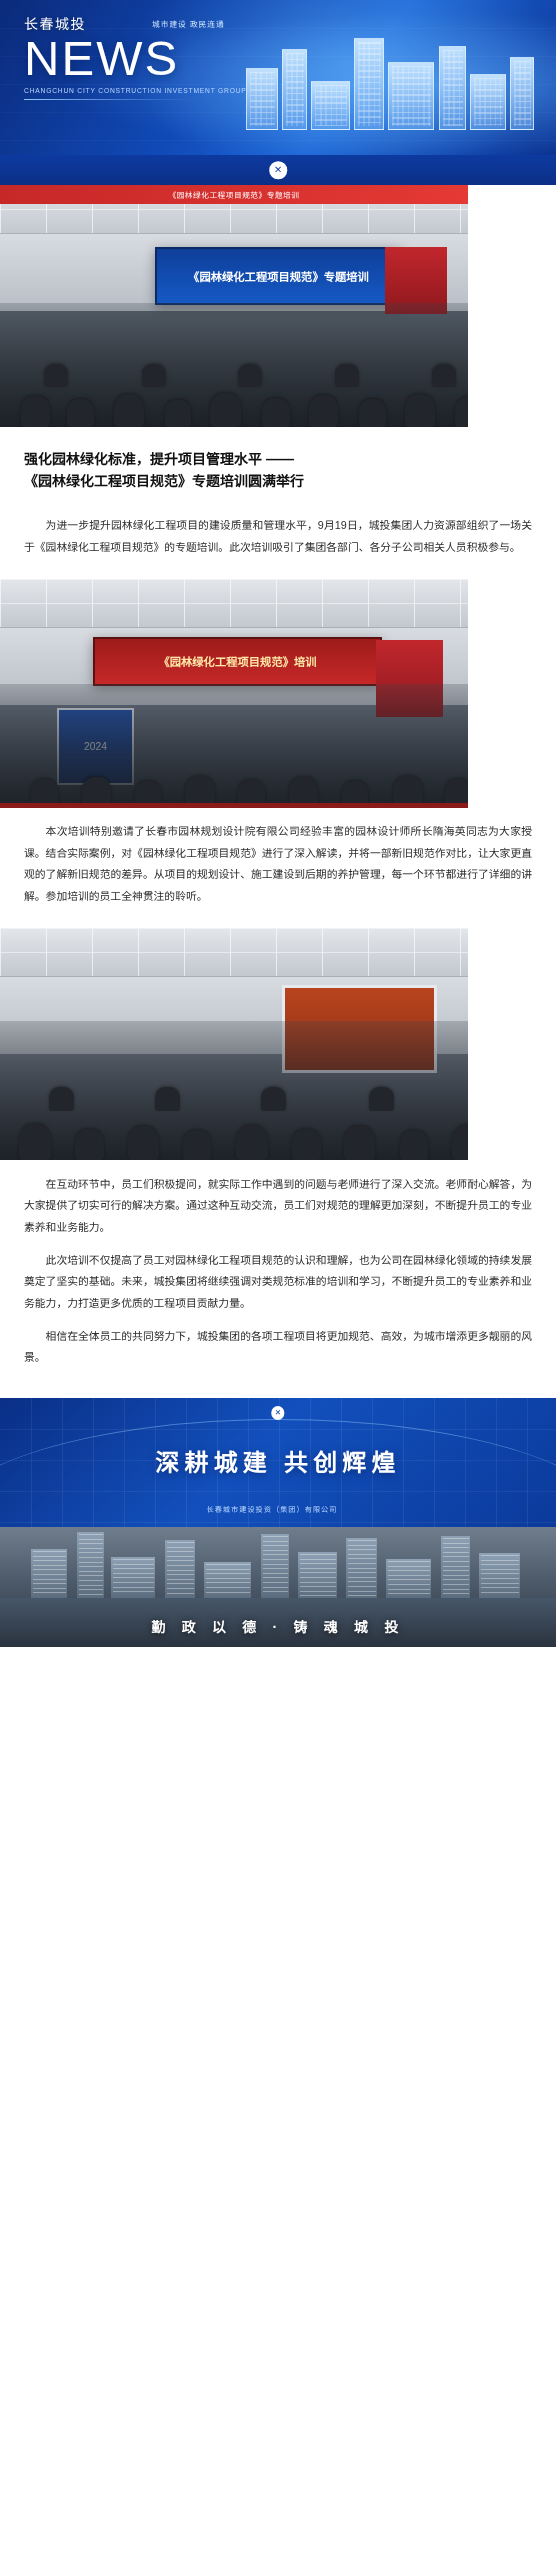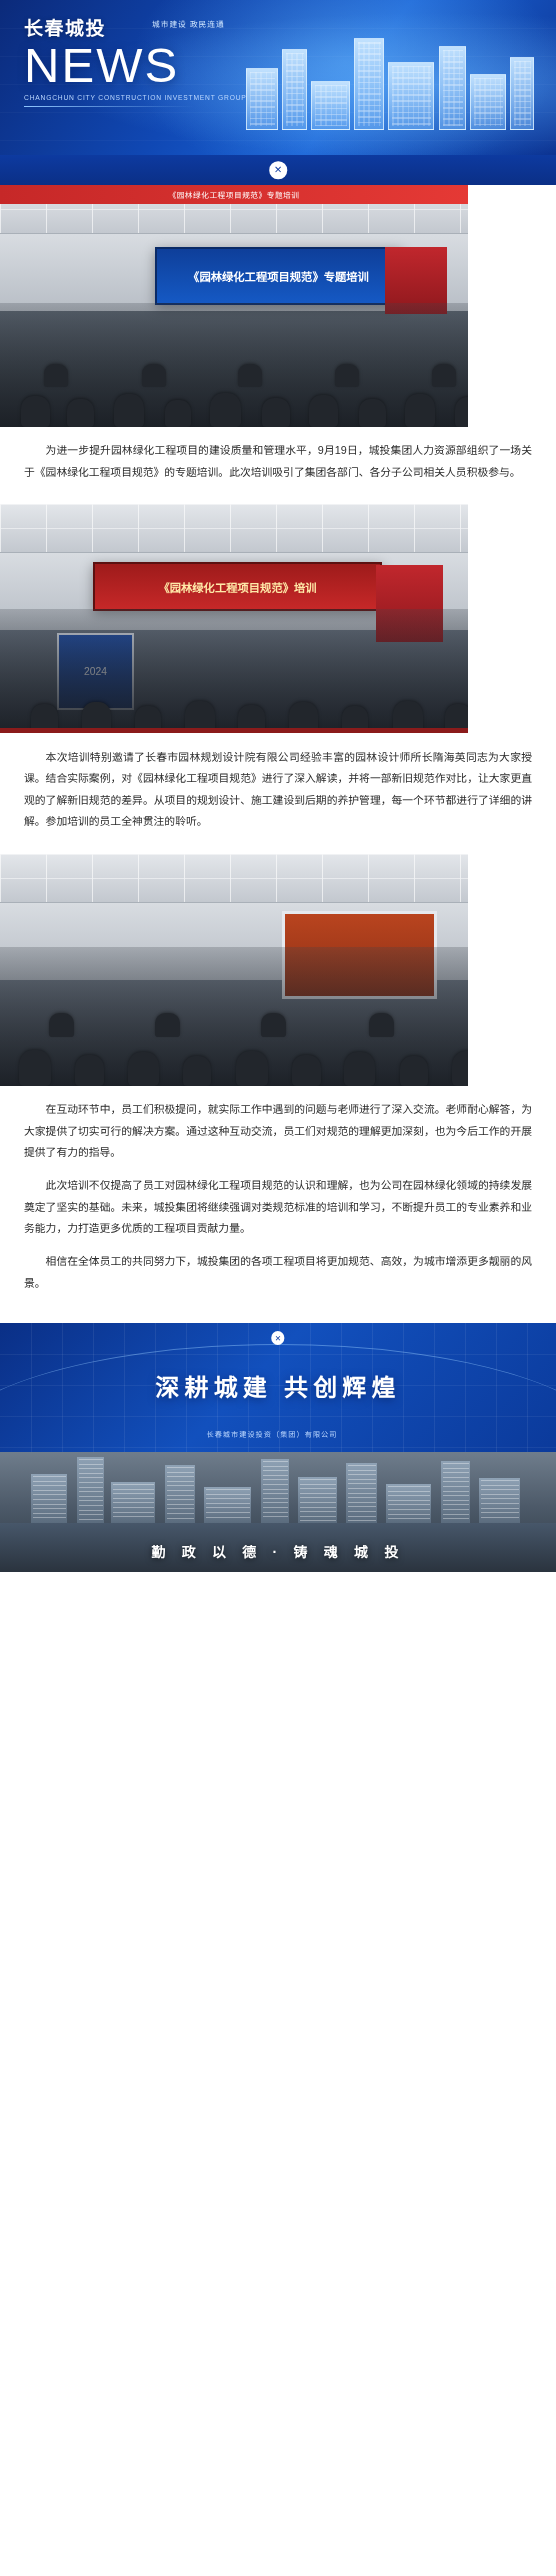--- a/index.html
+++ b/index.html
@@ -47,21 +47,21 @@
   .bldg.b8 { left:264px;width:24px;  height:73px; }
   .bldg::after {
     content:""; position:absolute; inset:3.1px 2.6px;
     background-image:
       repeating-linear-gradient(to bottom, rgba(255,255,255,.55) 0 1.5px, transparent 1.5px 5.7px),
       repeating-linear-gradient(to right, rgba(255,255,255,.35) 0 1.5px, transparent 1.5px 5.2px);
     opacity:.55;
   }
   .hdr-left { position:absolute; left:24px; top:13.4px; }
   .hdr-brand {
-    color:#ffffff; font-size:19px; font-weight:bold; letter-spacing:1.5px;
+    color:#ffffff; font-size:14px; font-weight:normal; letter-spacing:1.5px;
     text-shadow: 0 1px 5.2px rgba(0,0,0,.35);
   }
   .hdr-sub-cn {
     position:absolute; left:152px; top:17.5px;
     color:#cfe6ff; font-size:7.7px; letter-spacing:1px;
   }
   .hdr-news {
     color:#ffffff; font-size:49px; font-weight:normal; line-height:.95;
     letter-spacing:2.1px; margin-top:2.1px;
     text-shadow: 0 2.1px 9.3px rgba(0,30,90,.55);
@@ -255,20 +255,26 @@
         <div class="head" style="left:503px;width:30px;height:32px;"></div>
         <div class="head" style="left:44px;width:24px;height:23px;bottom:40px;"></div>
         <div class="head" style="left:142px;width:24px;height:23px;bottom:40px;"></div>
         <div class="head" style="left:238px;width:24px;height:23px;bottom:40px;"></div>
         <div class="head" style="left:335px;width:24px;height:23px;bottom:40px;"></div>
         <div class="head" style="left:432px;width:24px;height:23px;bottom:40px;"></div>
       </div>
     </div>
   </div>
 
+  <div class="title-block">
+    <h1>
+      <span>强化园林绿化标准，提升项目管理水平 ——</span><br>
+      <span>《园林绿化工程项目规范》专题培训圆满举行</span>
+    </h1>
+  </div>
 
   <div class="body-block">
     <p>为进一步提升园林绿化工程项目的建设质量和管理水平，9月19日，城投集团人力资源部组织了一场关于《园林绿化工程项目规范》的专题培训。此次培训吸引了集团各部门、各分子公司相关人员积极参与。</p>
   </div>
 
   <div class="photo-wrap">
     <div class="photo p2">
       <div class="ceiling"></div>
       <div class="wall"></div>
       <div class="screen" style="left:93px;top:58px;width:289px;height:49px;">《园林绿化工程项目规范》培训</div>
@@ -313,21 +319,21 @@
         <div class="head" style="left:49px;width:25px;height:24px;bottom:49px;"></div>
         <div class="head" style="left:155px;width:25px;height:24px;bottom:49px;"></div>
         <div class="head" style="left:261px;width:25px;height:24px;bottom:49px;"></div>
         <div class="head" style="left:369px;width:25px;height:24px;bottom:49px;"></div>
         <div class="head" style="left:476px;width:25px;height:24px;bottom:49px;"></div>
       </div>
     </div>
   </div>
 
   <div class="body-block" style="padding-bottom:29px;">
-    <p>在互动环节中，员工们积极提问，就实际工作中遇到的问题与老师进行了深入交流。老师耐心解答，为大家提供了切实可行的解决方案。通过这种互动交流，员工们对规范的理解更加深刻，也为今后工作的开展提供了有力的指导。</p>
+    <p>在互动环节中，员工们积极提问，就实际工作中遇到的问题与老师进行了深入交流。老师耐心解答，为大家提供了切实可行的解决方案。通过这种互动交流，员工们对规范的理解更加深刻，不断提升员工的专业素养和业务能力。</p>
     <p>此次培训不仅提高了员工对园林绿化工程项目规范的认识和理解，也为公司在园林绿化领域的持续发展奠定了坚实的基础。未来，城投集团将继续强调对类规范标准的培训和学习，不断提升员工的专业素养和业务能力，力打造更多优质的工程项目贡献力量。</p>
     <p>相信在全体员工的共同努力下，城投集团的各项工程项目将更加规范、高效，为城市增添更多靓丽的风景。</p>
   </div>
 
   <div class="slogan">
     <div class="grid2"></div>
     <div class="arc"></div>
     <div class="slogan-x">✕</div>
     <div class="slogan-text">深耕城建  共创辉煌</div>
     <div class="slogan-sub">长春城市建设投资（集团）有限公司</div>

